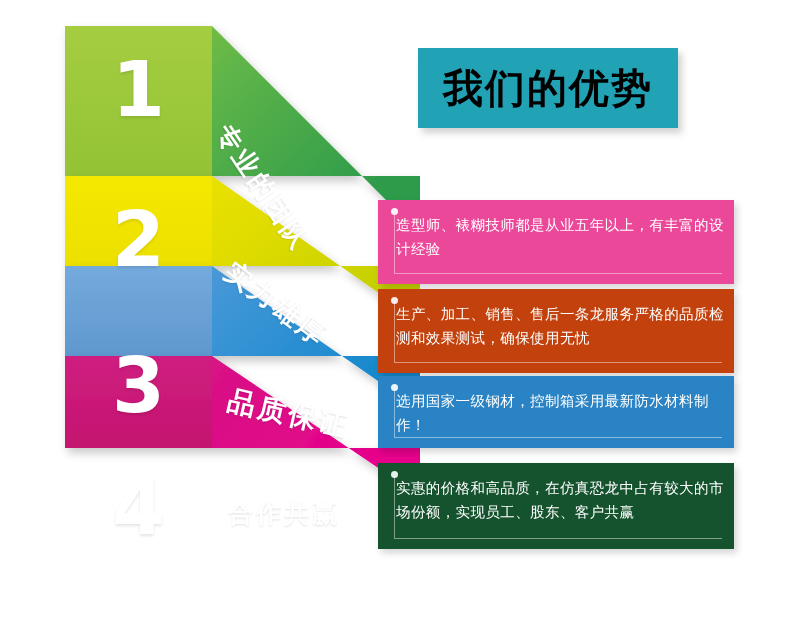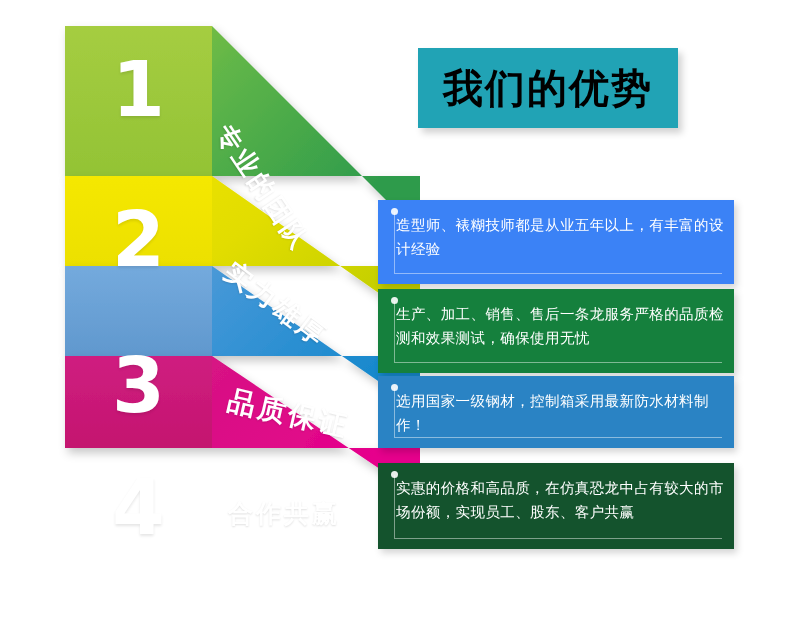--- a/index.html
+++ b/index.html
@@ -62,22 +62,22 @@
     border-bottom:1px solid rgba(255,255,255,0.45);
   }
   .desc-dot{
     position:absolute;left:-4px;top:-4px;width:7px;height:7px;border-radius:50%;
     background:#ffffff;opacity:.9;
   }
   .desc-text{
     position:absolute;left:18px;top:14px;right:6px;
     color:#ffffff;font-size:14.5px;line-height:1.65;letter-spacing:.4px;
   }
-  #panel-1{top:200px;height:84px;background:#3b82f6;}
-  #panel-2{top:289px;height:84px;background:#15803d;}
+  #panel-1{top:200px;height:84px;background:#ec4899;}
+  #panel-2{top:289px;height:84px;background:#c2410c;}
   #panel-3{top:376px;height:72px;background:#2a83c4;}
   #panel-4{top:463px;height:86px;background:#14532d;}
 </style>
 </head>
 <body>
 
 <div id="stage">
 
   <svg id="left-blocks" viewBox="0 0 420 622" width="420" height="622" xmlns="http://www.w3.org/2000/svg">
     <defs>

